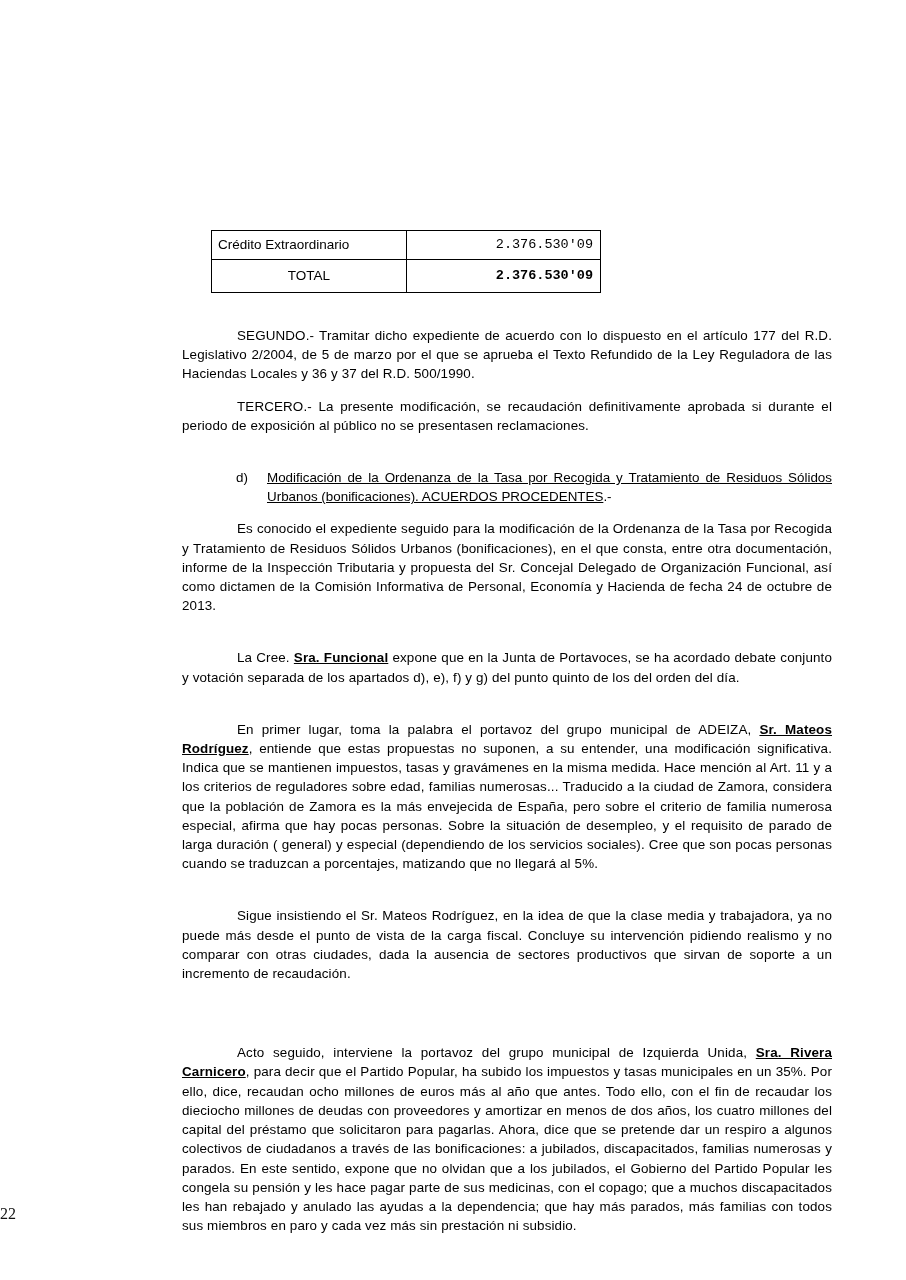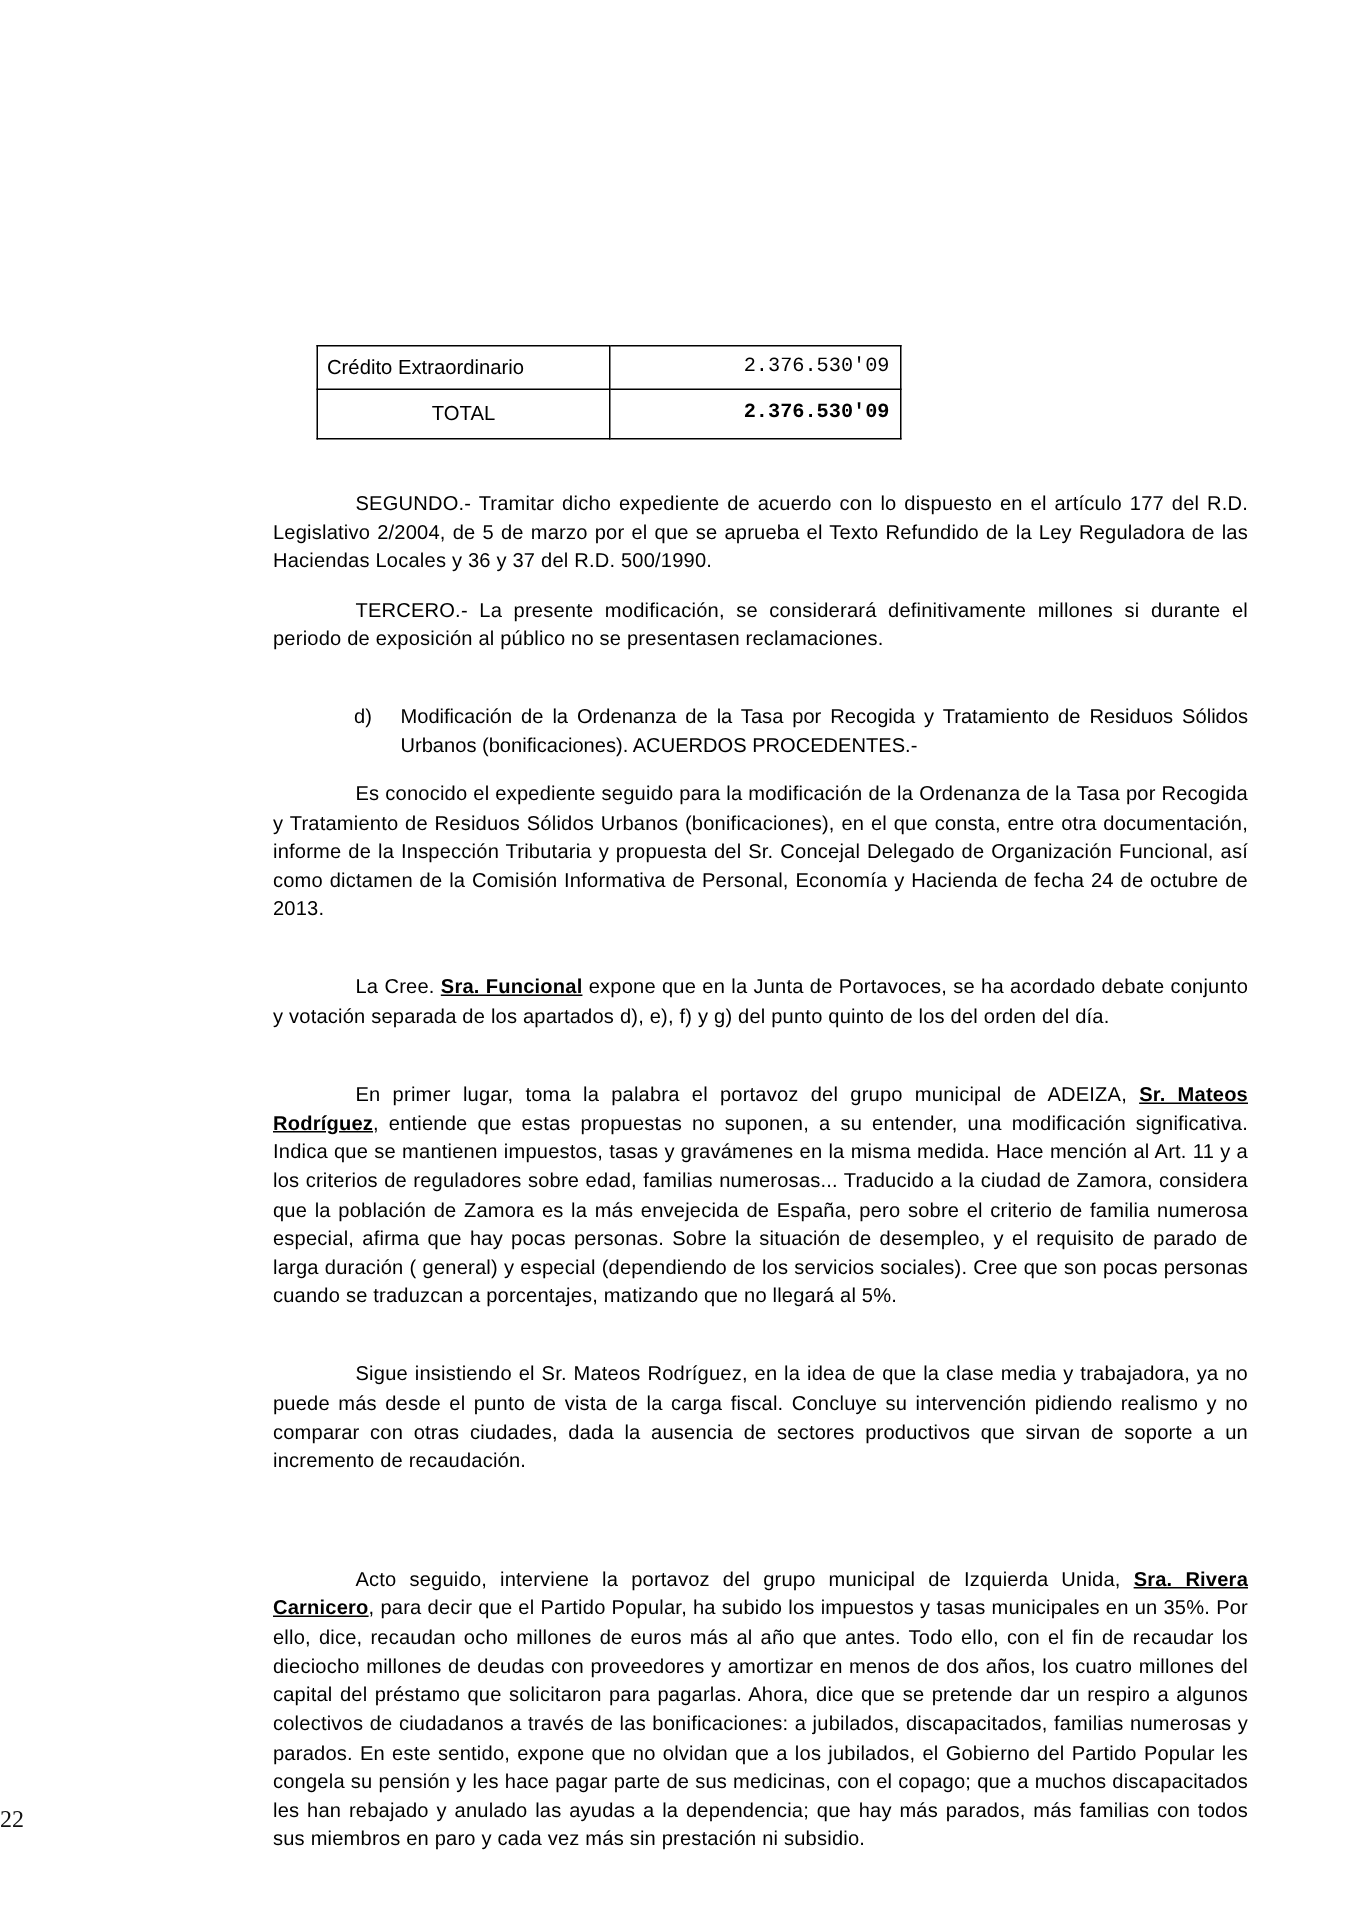--- a/index.html
+++ b/index.html
@@ -86,21 +86,21 @@
     padding-left: 85px;
     font-size: 13.4px;
     line-height: 19.2px;
     text-align: justify;
   }
   .list-item .marker {
     position: absolute;
     left: 54px;
     top: 0;
   }
-  .u { }
+  .u { text-decoration: underline; }
   .bu { font-weight: bold; text-decoration: underline; }
 
   
   .page-number {
     position: absolute;
     left: 0;
     top: 1205px;
     width: 906px;
     text-align: left;
     font-family: "Liberation Serif", serif;
@@ -131,21 +131,21 @@
           <div class="cell-value strong">2.376.530'09</div>
         </td>
       </tr>
     </tbody>
   </table>
 
   <div class="body">
 
     <p class="para">SEGUNDO.- Tramitar dicho expediente de acuerdo con lo dispuesto en el artículo 177 del R.D. Legislativo 2/2004, de 5 de marzo por el que se aprueba el Texto Refundido de la Ley Reguladora de las Haciendas Locales y 36 y 37 del R.D. 500/1990.</p>
 
-    <p class="para gap-lg">TERCERO.- La presente modificación, se considerará definitivamente millones si durante el periodo de exposición al público no se presentasen reclamaciones.</p>
+    <p class="para gap-lg">TERCERO.- La presente modificación, se recaudación definitivamente aprobada si durante el periodo de exposición al público no se presentasen reclamaciones.</p>
 
     <div class="list-item gap-lg">
       <span class="marker">d)</span><span class="u">Modificación de la Ordenanza de la Tasa por Recogida y Tratamiento de Residuos Sólidos Urbanos (bonificaciones). ACUERDOS PROCEDENTES</span><span>.-</span>
     </div>
 
     <p class="para gap-lg">Es conocido el expediente seguido para la modificación de la Ordenanza de la Tasa por Recogida y Tratamiento de Residuos Sólidos Urbanos (bonificaciones), en el que consta, entre otra documentación, informe de la Inspección Tributaria y propuesta del Sr. Concejal Delegado de Organización Funcional, así como dictamen de la Comisión Informativa de Personal, Economía y Hacienda de fecha 24 de octubre de 2013.</p>
 
     <p class="para gap-lg"><span>La Cree. </span><span class="bu">Sra. Funcional</span><span> expone que en  la Junta de Portavoces, se ha acordado debate conjunto y votación separada de los apartados d), e), f) y g) del punto quinto de los del orden del día.</span></p>
 
     <p class="para gap-lg"><span>En primer lugar, toma la palabra el portavoz del grupo municipal de ADEIZA, </span><span class="bu">Sr. Mateos Rodríguez</span><span>, entiende que estas propuestas no suponen, a su entender, una modificación significativa. Indica que se mantienen impuestos, tasas y gravámenes en la misma medida. Hace mención al Art. 11 y a los criterios de reguladores sobre edad, familias numerosas... Traducido a la ciudad de Zamora, considera que la población de Zamora es la más envejecida de España, pero sobre el criterio de familia numerosa especial, afirma que hay pocas personas. Sobre la situación de desempleo, y el requisito de parado de larga duración ( general) y especial (dependiendo de los servicios sociales). Cree que son pocas personas cuando se traduzcan a porcentajes, matizando que no llegará al 5%.</span></p>

